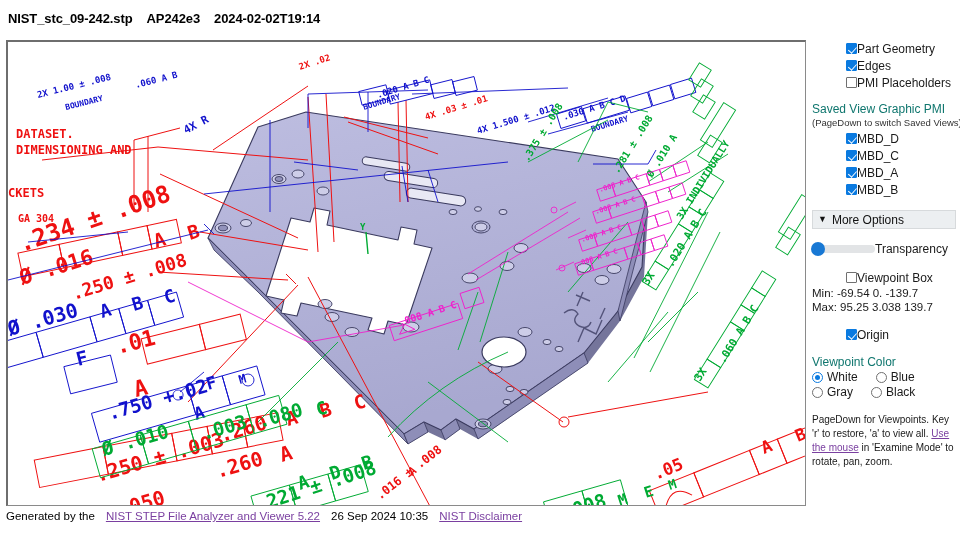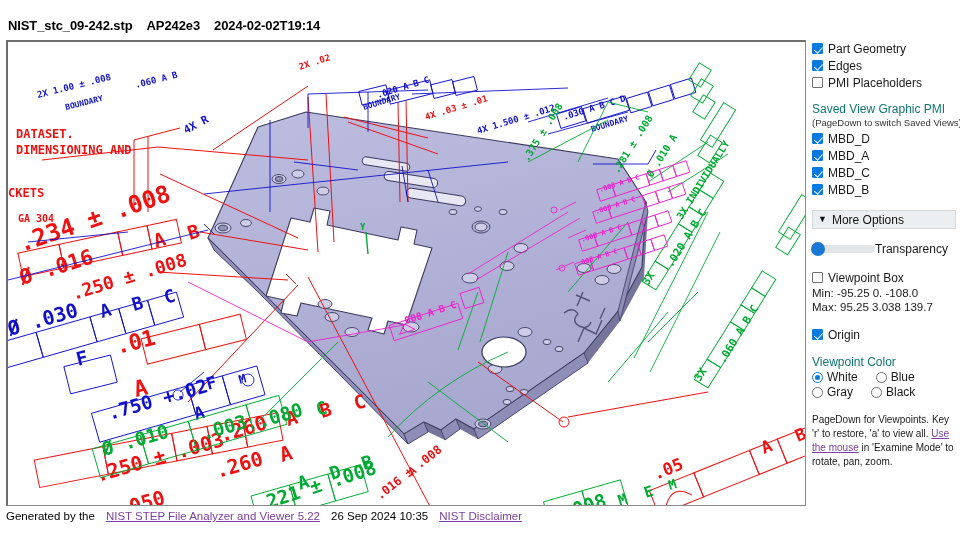--- a/index.html
+++ b/index.html
@@ -13,21 +13,21 @@
   }
   #app {
     position: relative;
     width: 960px; height: 540px;
     background: #ffffff;
   }
 
   
   #header {
     position: absolute;
-    left: 0; top: 7px; width: 960px; height: 36px;
+    left: 0; top: 0; width: 960px; height: 36px;
     display: flex; align-items: center;
     padding-left: 8px;
     gap: 14px;
     background: #ffffff;
   }
   #header .h-item {
     font-size: 13px;
     font-weight: bold;
     color: #000000;
     white-space: nowrap;
@@ -67,23 +67,23 @@
   #sidebar {
     position: absolute;
     left: 812px; top: 40px;
     width: 144px; height: 466px;
     background: #ffffff;
     font-size: 11.5px;
     color: #1a1a1a;
   }
   .chk-row {
     display: flex; align-items: center;
-    gap: 5px;
     height: 17px;
     margin-bottom: 0px;
+    margin-left: 34px;
   }
   .chk-row .lbl { font-size: 12px; color: #1a1a1a; line-height: 14px; white-space: nowrap;}
   .cbox {
     width: 11px; height: 11px;
     border: 1px solid #707070;
     background: #ffffff;
     border-radius: 1px;
     flex: 0 0 auto;
     position: relative;
   }
@@ -551,25 +551,25 @@
     <div class="sec-title">Saved View Graphic PMI</div>
     <div class="sec-sub">(PageDown to switch Saved Views)</div>
 
     <div>
       <div class="chk-row">
         <span class="cbox on"></span>
         <span class="lbl">MBD_D</span>
       </div>
       <div class="chk-row">
         <span class="cbox on"></span>
+        <span class="lbl">MBD_C</span>
+      </div>
+      <div class="chk-row">
+        <span class="cbox on"></span>
         <span class="lbl">MBD_A</span>
-      </div>
-      <div class="chk-row">
-        <span class="cbox on"></span>
-        <span class="lbl">MBD_C</span>
       </div>
       <div class="chk-row">
         <span class="cbox on"></span>
         <span class="lbl">MBD_B</span>
       </div>
     </div>
 
     <div id="more-options">
       <span class="tri">▼</span>
       <span>More Options</span>
@@ -580,21 +580,21 @@
         <div class="slider-thumb"></div>
       </div>
       <span class="slider-label">Transparency</span>
     </div>
 
     <div style="margin-top:13px;">
       <div class="chk-row">
         <span class="cbox"></span>
         <span class="lbl">Viewpoint Box</span>
       </div>
-      <div class="bbox-line">Min: -95.25 0.  -108.0</div>
+      <div class="bbox-line">Min: -69.54 0.  -139.7</div>
       <div class="bbox-line">Max:  95.25 3.038 139.7</div>
     </div>
 
     <div style="margin-top:12px;">
       <div class="chk-row">
         <span class="cbox on"></span>
         <span class="lbl">Origin</span>
       </div>
     </div>
 

